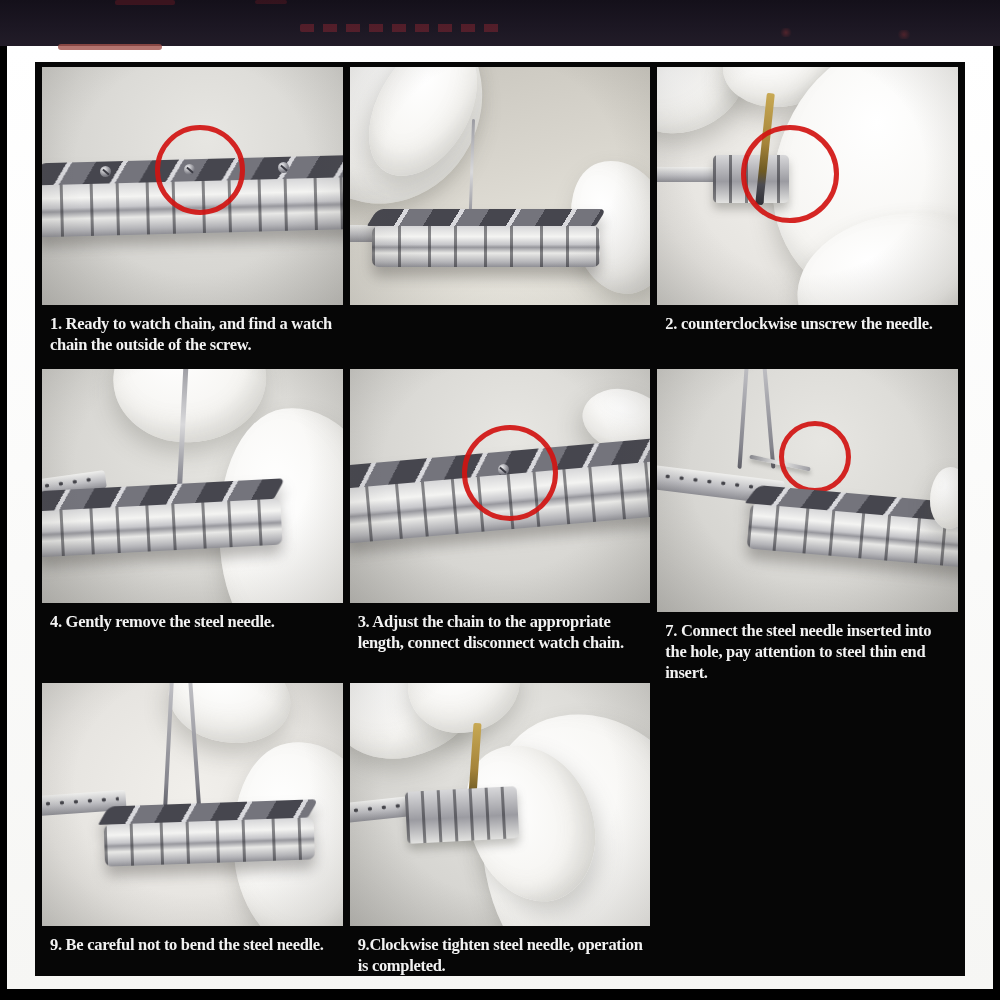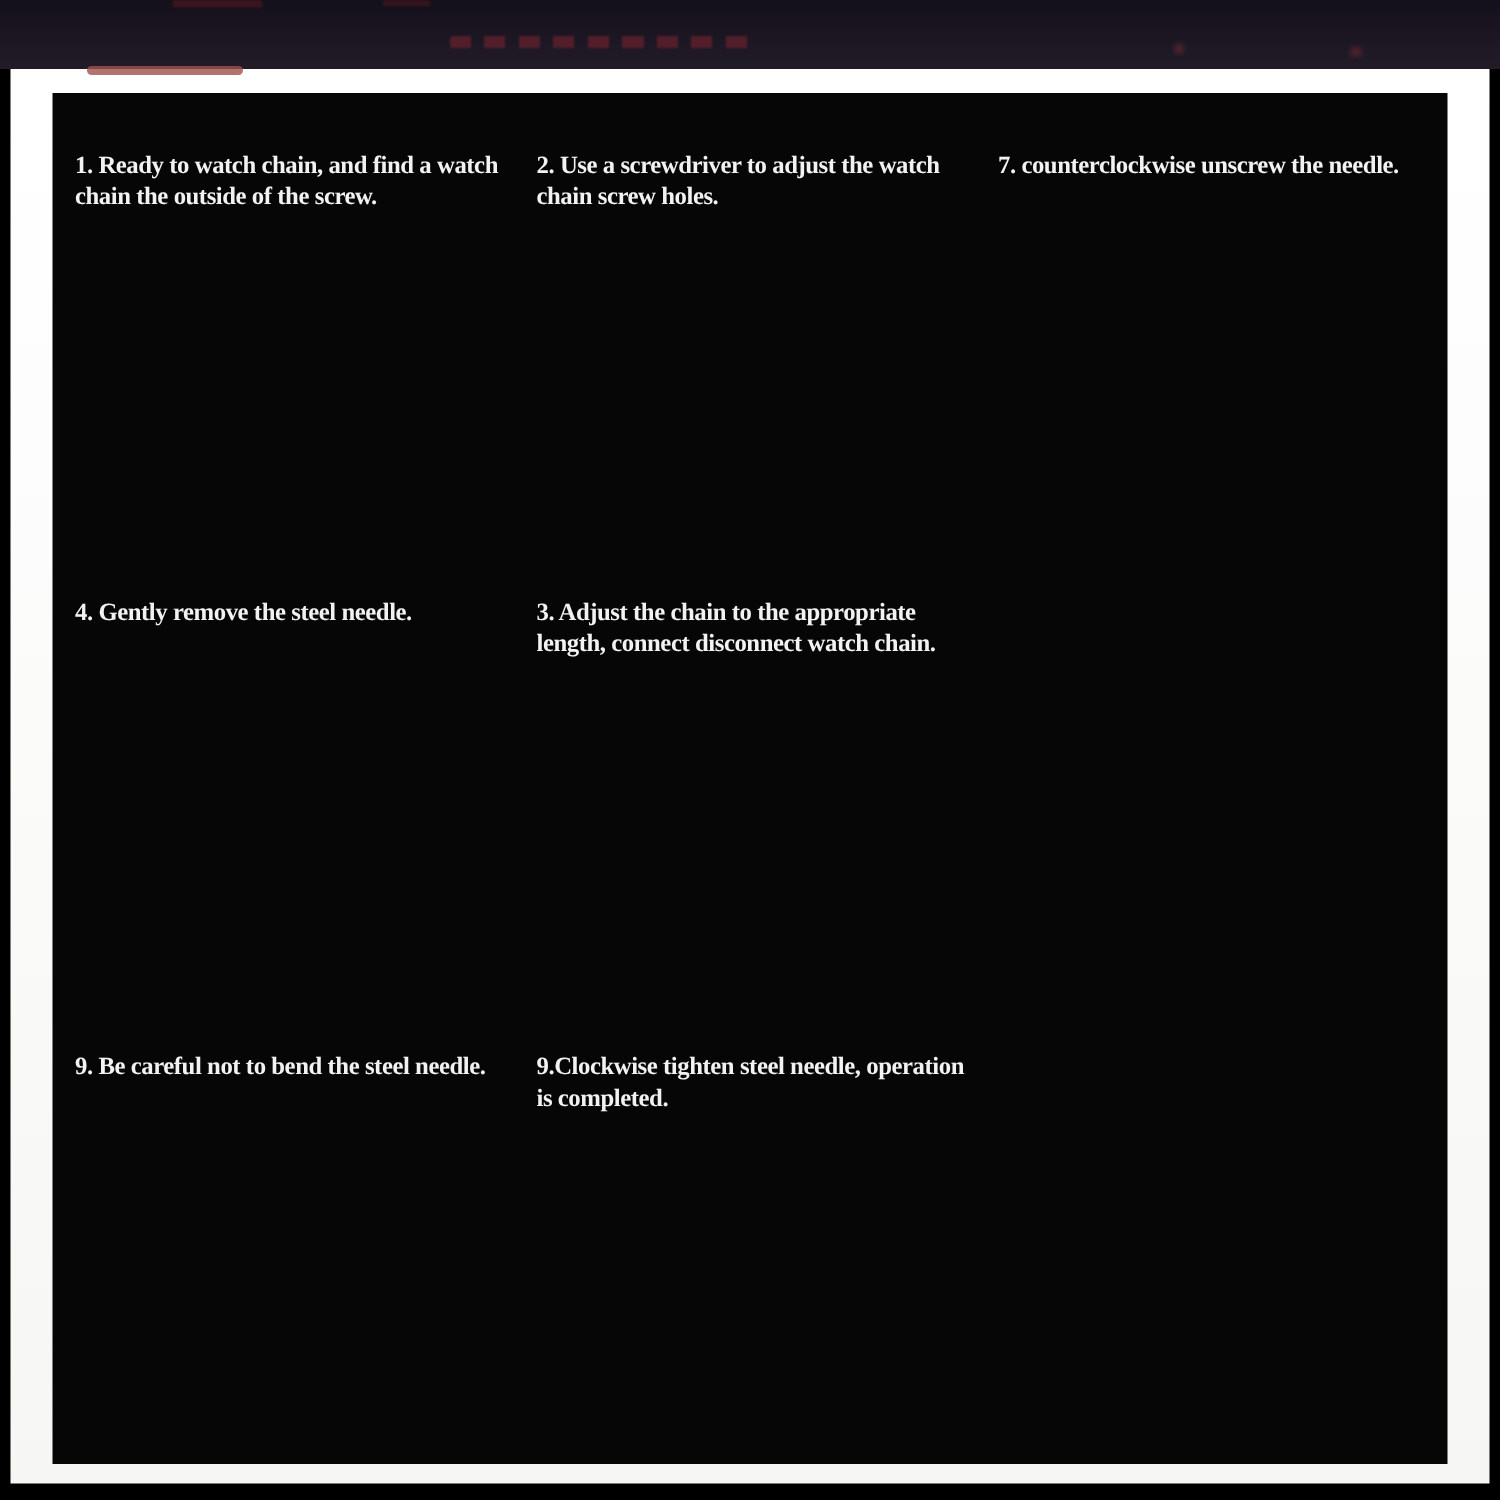--- a/index.html
+++ b/index.html
@@ -12,21 +12,21 @@
   .hart{position:absolute;opacity:.55;filter:blur(.6px);border-radius:2px;}
 
   
   .outer-frame{position:absolute;left:7px;right:7px;top:46px;bottom:11px;
     background:linear-gradient(180deg,#ffffff,#f6f6f4);}
   .frame-smudge{position:absolute;left:58px;top:44px;width:104px;height:6px;
     background:#a1524c;opacity:.8;border-radius:3px;filter:blur(.5px);}
   .panel{position:absolute;left:35px;right:35px;top:62px;bottom:24px;background:#060606;}
   .grid{position:absolute;inset:5px 7px;display:grid;
     grid-template-columns:1fr 1fr 1fr;column-gap:7px;}
-  .cell{display:flex;flex-direction:row;min-width:0;margin-top:24px;}
+  .cell{display:flex;flex-direction:column;min-width:0;}
 
   
   .photo{position:relative;overflow:hidden;height:238px;
     background:radial-gradient(ellipse at 55% 30%,#e7e6e2 0%,#d7d6d2 60%,#c2c1bd 100%);}
   .r2 .photo{height:234px}
   .r3 .photo{height:243px}
   .photo.bright{background:radial-gradient(ellipse at 50% 45%,#f1efeb 0%,#e5e3df 70%,#d3d2ce 100%);}
   .photo.beige{background:linear-gradient(165deg,#c8c5bd 0%,#d9d6ce 45%,#efede5 100%);}
   .photo::after{content:"";position:absolute;inset:0;pointer-events:none;
     background:radial-gradient(ellipse at 50% 42%,rgba(0,0,0,0) 55%,rgba(88,86,80,.22) 100%);}
@@ -111,35 +111,34 @@
         <div class="glove" style="left:-45px;top:-65px;width:175px;height:205px;transform:rotate(18deg);"></div>
         <div class="glove" style="left:28px;top:-35px;width:92px;height:150px;transform:rotate(26deg);"></div>
         <div class="rod" style="left:120px;top:52px;width:3px;height:118px;transform:rotate(2deg);"></div>
         <div class="glove" style="right:-20px;top:92px;width:98px;height:135px;transform:rotate(-18deg);"></div>
         <div class="band" style="left:-6px;top:158px;width:42px;height:17px;"></div>
         <div class="bracelet" style="left:22px;width:76%;top:142px;height:58px;">
           <div class="caps"></div>
           <div class="body"></div>
         </div>
       </div>
-      <div class="caption">2. Use a screwdriver to adjust the watch chain screw holes.</div>
     </div>
 
     <div class="cell r1">
       <div class="photo bright">
         <div class="glove" style="left:-32px;top:-28px;width:120px;height:92px;transform:rotate(-15deg);"></div>
         <div class="glove" style="left:66px;top:-45px;width:115px;height:85px;"></div>
         <div class="glove" style="right:-62px;top:-25px;width:245px;height:265px;transform:rotate(10deg);"></div>
         <div class="glove" style="right:-42px;top:148px;width:205px;height:125px;transform:rotate(-12deg);"></div>
         <div class="band" style="left:-5px;top:100px;width:72px;height:15px;"></div>
         <div class="links-sm" style="left:56px;top:88px;width:76px;height:48px;"></div>
         <div class="rod gold" style="left:104px;top:26px;width:8px;height:112px;transform:rotate(6deg);"></div>
         <div class="red-circle" style="left:84px;top:58px;width:88px;height:88px;"></div>
       </div>
-      <div class="caption">7. counterclockwise unscrew the needle.</div>
+      <div class="caption">2. counterclockwise unscrew the needle.</div>
     </div>
 
     <div class="cell r2">
       <div class="photo">
         <div class="glove" style="left:72px;top:-58px;width:152px;height:132px;transform:rotate(8deg);"></div>
         <div class="glove" style="right:-48px;top:38px;width:172px;height:262px;transform:rotate(-8deg);"></div>
         <div class="rod" style="left:138px;top:-4px;width:5px;height:132px;transform:rotate(3deg);"></div>
         <div class="band dotted" style="left:-8px;top:106px;width:72px;height:18px;transform:rotate(-8deg);"></div>
         <div class="bracelet" style="left:-8px;width:82%;top:116px;height:66px;transform:rotate(-3deg);">
           <div class="caps"></div>
@@ -171,20 +170,21 @@
         </div>
         <div class="pin" style="left:92px;top:92px;width:62px;height:4px;transform:rotate(12deg);"></div>
         <div class="red-circle" style="left:122px;top:52px;width:62px;height:62px;"></div>
         <div class="band dotted" style="left:-8px;top:104px;width:135px;height:24px;transform:rotate(7deg);"></div>
         <div class="bracelet" style="left:92px;width:80%;top:126px;height:64px;transform:rotate(5deg);">
           <div class="caps"></div>
           <div class="body"></div>
         </div>
         <div class="glove" style="right:-14px;top:98px;width:42px;height:62px;"></div>
       </div>
+      <div class="caption">7. Connect the steel needle inserted into the hole, pay attention to steel thin end insert.</div>
     </div>
 
     <div class="cell r3">
       <div class="photo bright">
         <div class="glove" style="right:52px;top:-32px;width:122px;height:92px;transform:rotate(15deg);"></div>
         <div class="glove" style="right:-42px;top:58px;width:152px;height:212px;transform:rotate(-10deg);"></div>
         <div class="tweezers" style="left:128px;top:-6px;width:26px;height:132px;">
           <div class="prong" style="left:0;transform:rotate(3deg);"></div>
           <div class="prong" style="left:18px;transform:rotate(-4deg);"></div>
         </div>

